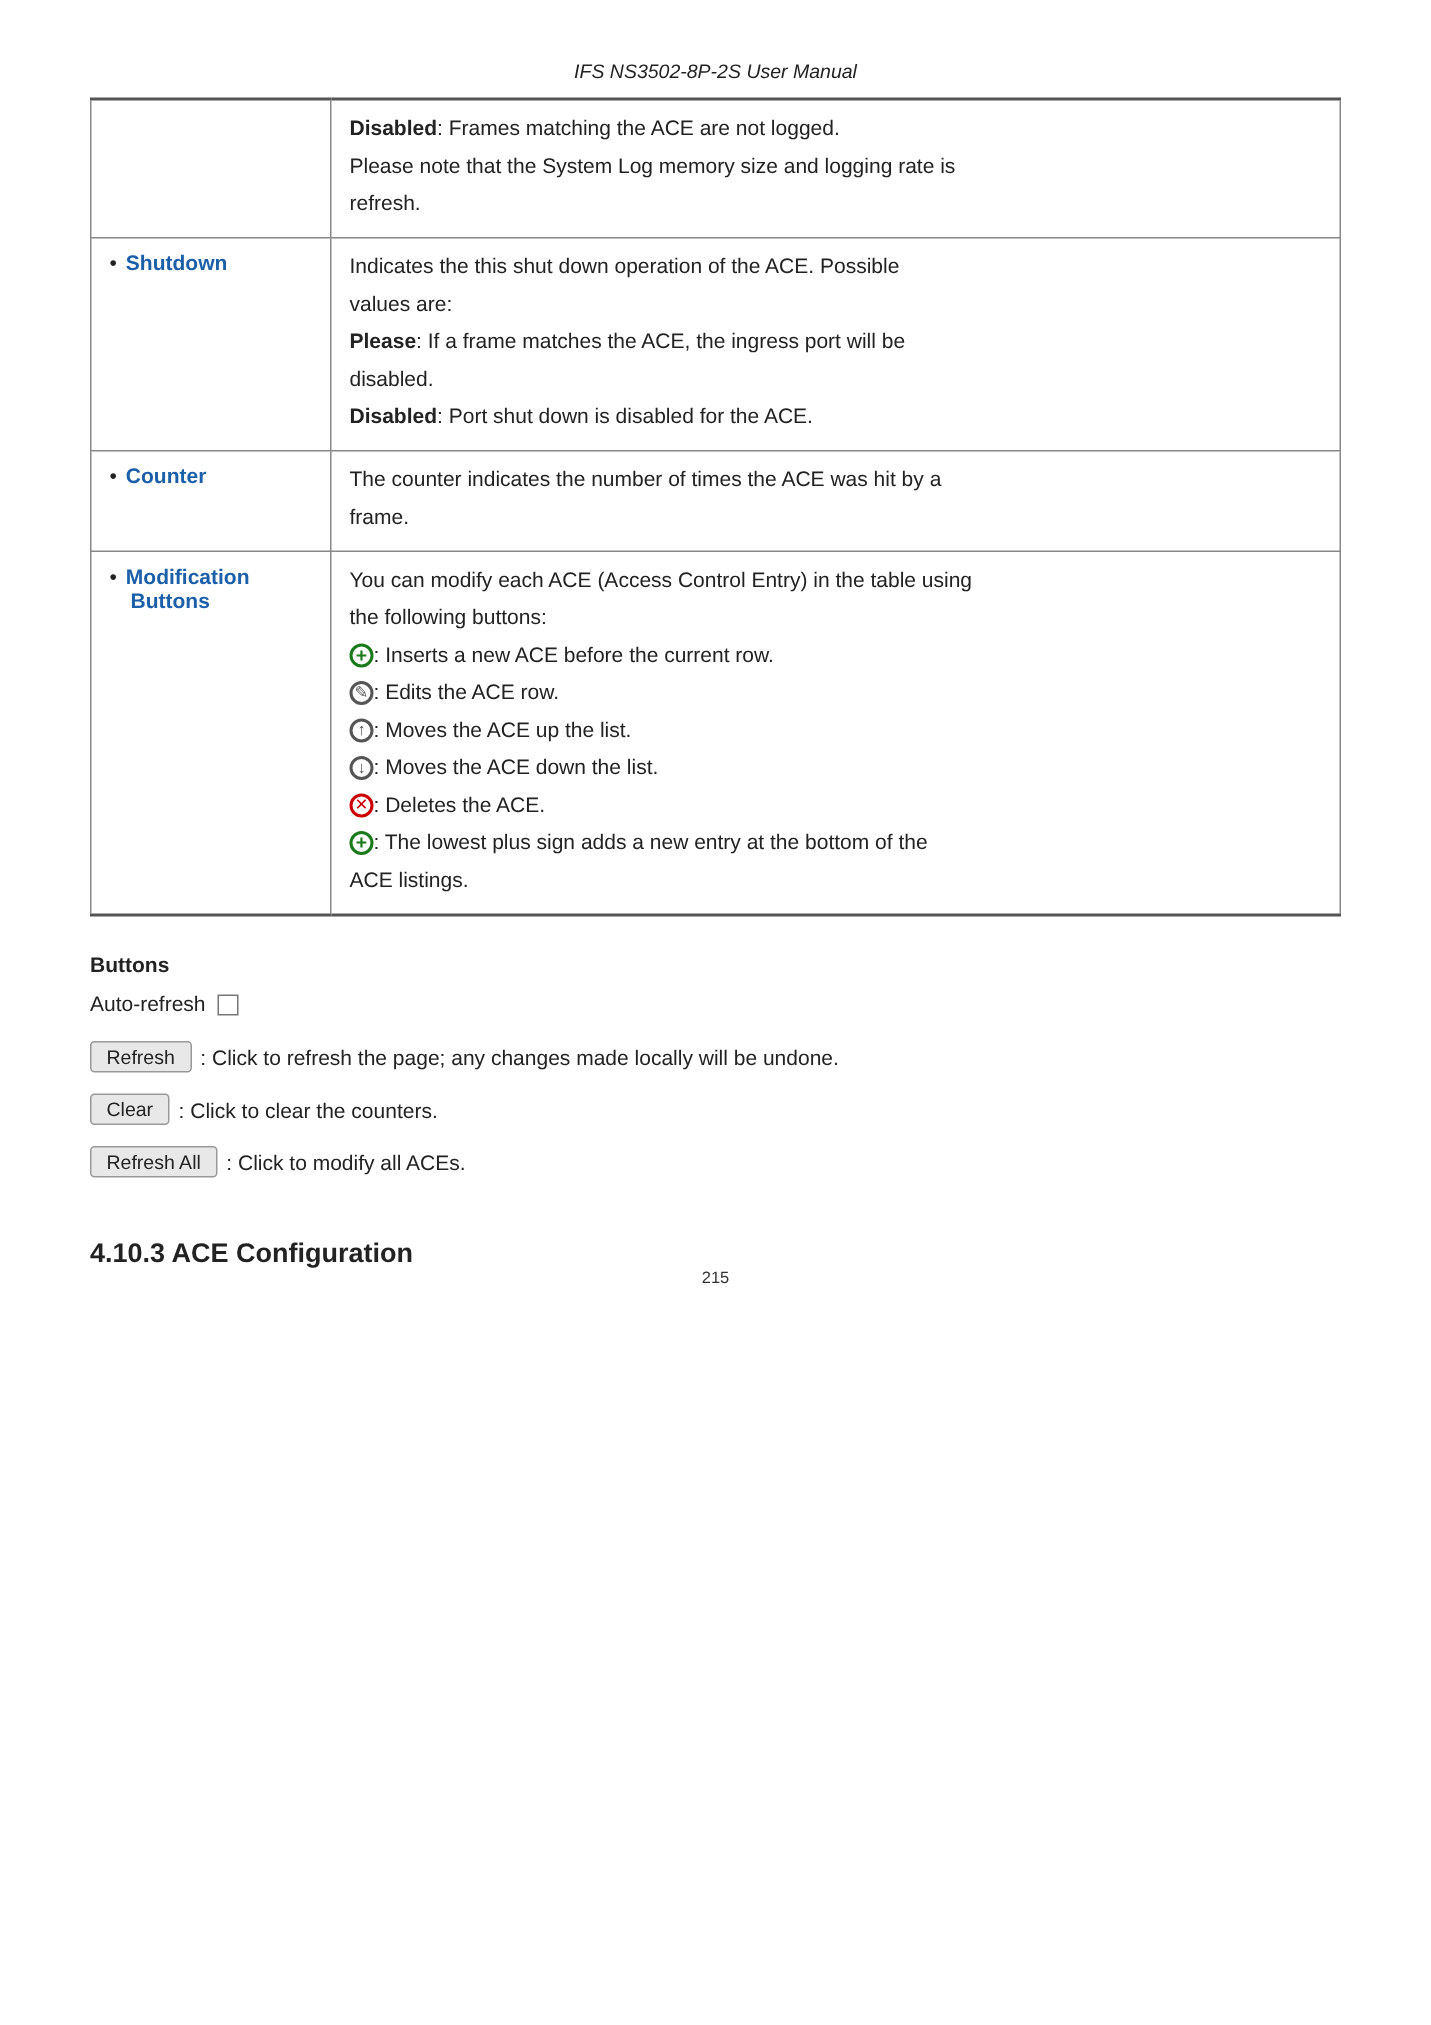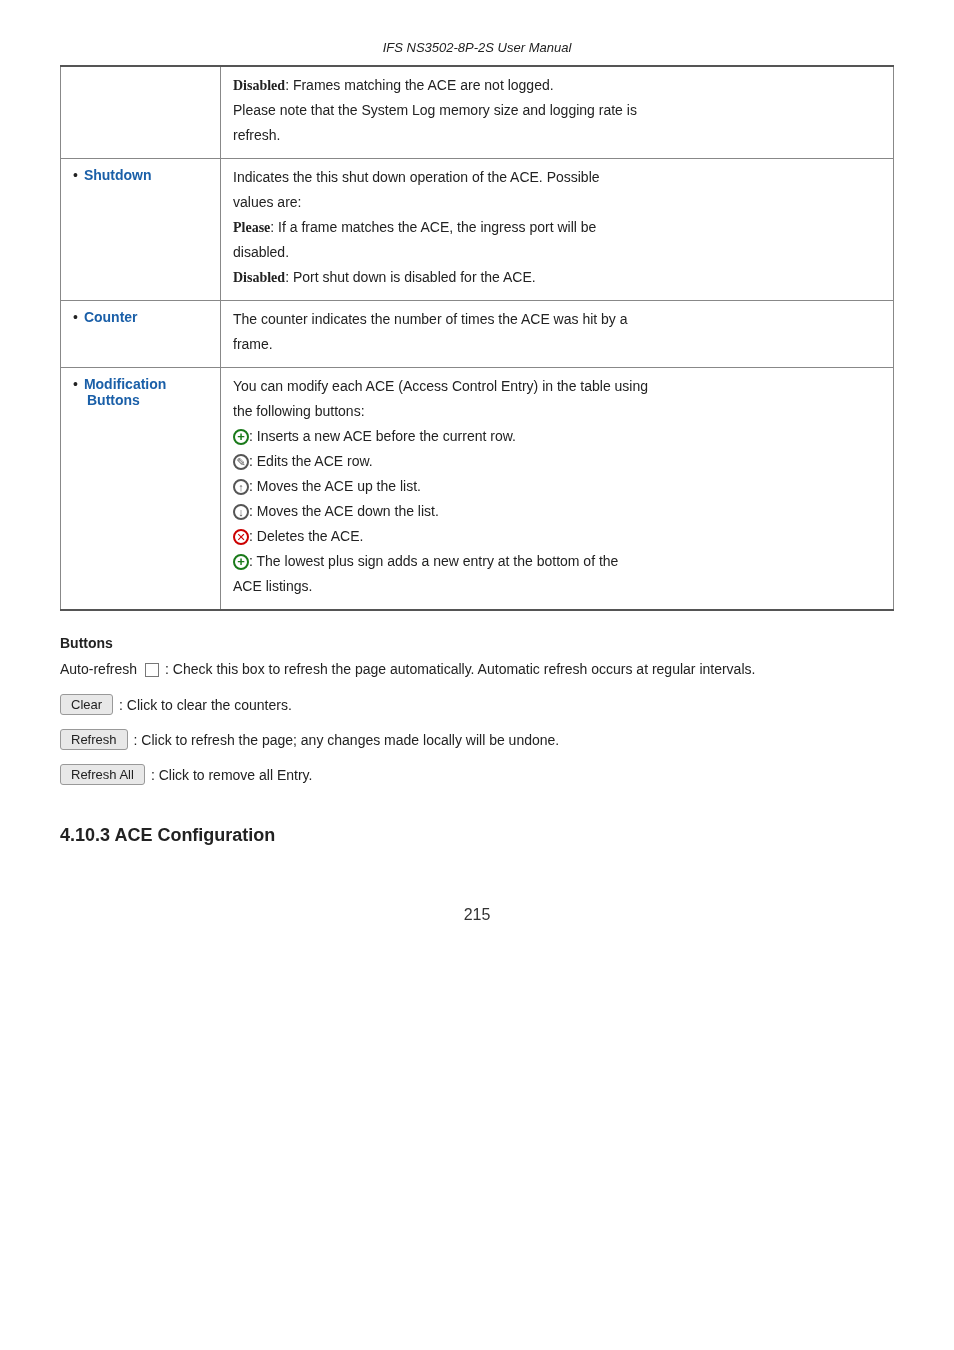--- a/index.html
+++ b/index.html
@@ -48,21 +48,21 @@
     .bullet-label .bullet {
       font-weight: normal;
       color: #222;
     }
     .right-cell {
       line-height: 1.5;
     }
     .right-cell p {
       margin-bottom: 4px;
     }
-    strong { font-weight: bold; font-family: Liberation Serif, serif; }
+    strong { font-weight: bold; }
 
     .section-buttons {
       margin-top: 8px;
     }
     .section-buttons h3 {
       font-size: 14px;
       font-weight: bold;
       margin-bottom: 8px;
     }
     .button-row {
@@ -100,22 +100,21 @@
       flex-wrap: wrap;
       gap: 4px;
     }
     .section-heading {
       font-size: 18px;
       font-weight: bold;
       margin-top: 40px;
     }
     .page-number {
       text-align: center;
-      margin-top: 60px;
-      font-size: 16px;
+      font-size: 11px;
       color: #333;
     }
     .icon-row {
       margin-bottom: 2px;
     }
   </style>
 </head>
 <body>
 
 <div class="header-right">
@@ -199,34 +198,33 @@
   </tr>
 </tbody>
   </table>
 
 <div class="section-buttons">
   <h3>Buttons</h3>
 
   <div class="auto-refresh-row">
     <span>Auto-refresh</span>
     <span class="checkbox-mock"></span>
-    <span>: Check this box to refresh the page automatically. Automatic refresh occurs at regular intervals.</span>
+  </div>
+
+  <div class="button-row">
+    <span class="btn-mock">Refresh</span>
+    <span>: Click to refresh the page; any changes made locally will be undone.</span>
   </div>
 
   <div class="button-row">
     <span class="btn-mock">Clear</span>
     <span>: Click to clear the counters.</span>
   </div>
 
   <div class="button-row">
-    <span class="btn-mock">Refresh</span>
-    <span>: Click to refresh the page; any changes made locally will be undone.</span>
-  </div>
-
-  <div class="button-row">
     <span class="btn-mock">Refresh All</span>
-    <span>: Click to remove all Entry.</span>
+    <span>: Click to modify all ACEs.</span>
   </div>
 </div>
 
 <div class="section-heading">4.10.3 ACE Configuration</div>
 
 <div class="page-number">215</div>
 
 </body></html>

